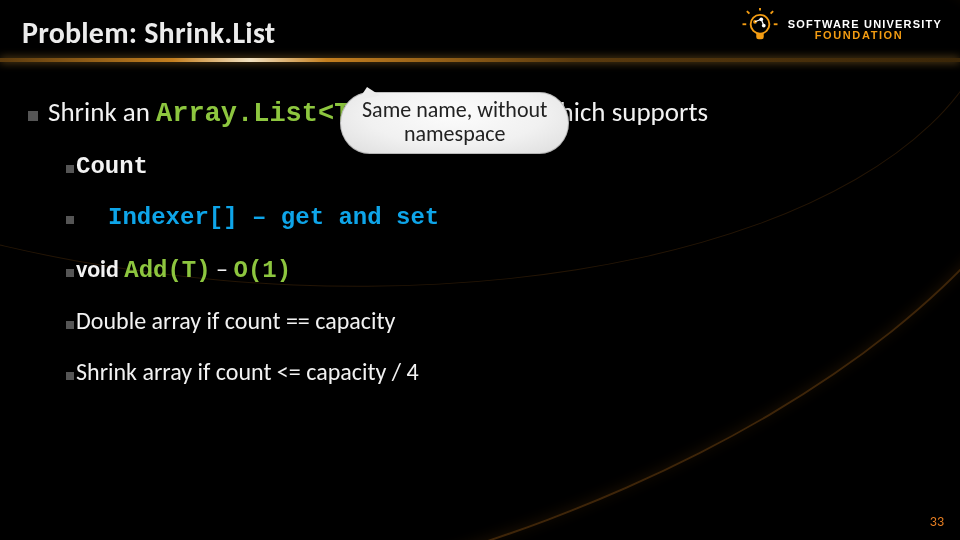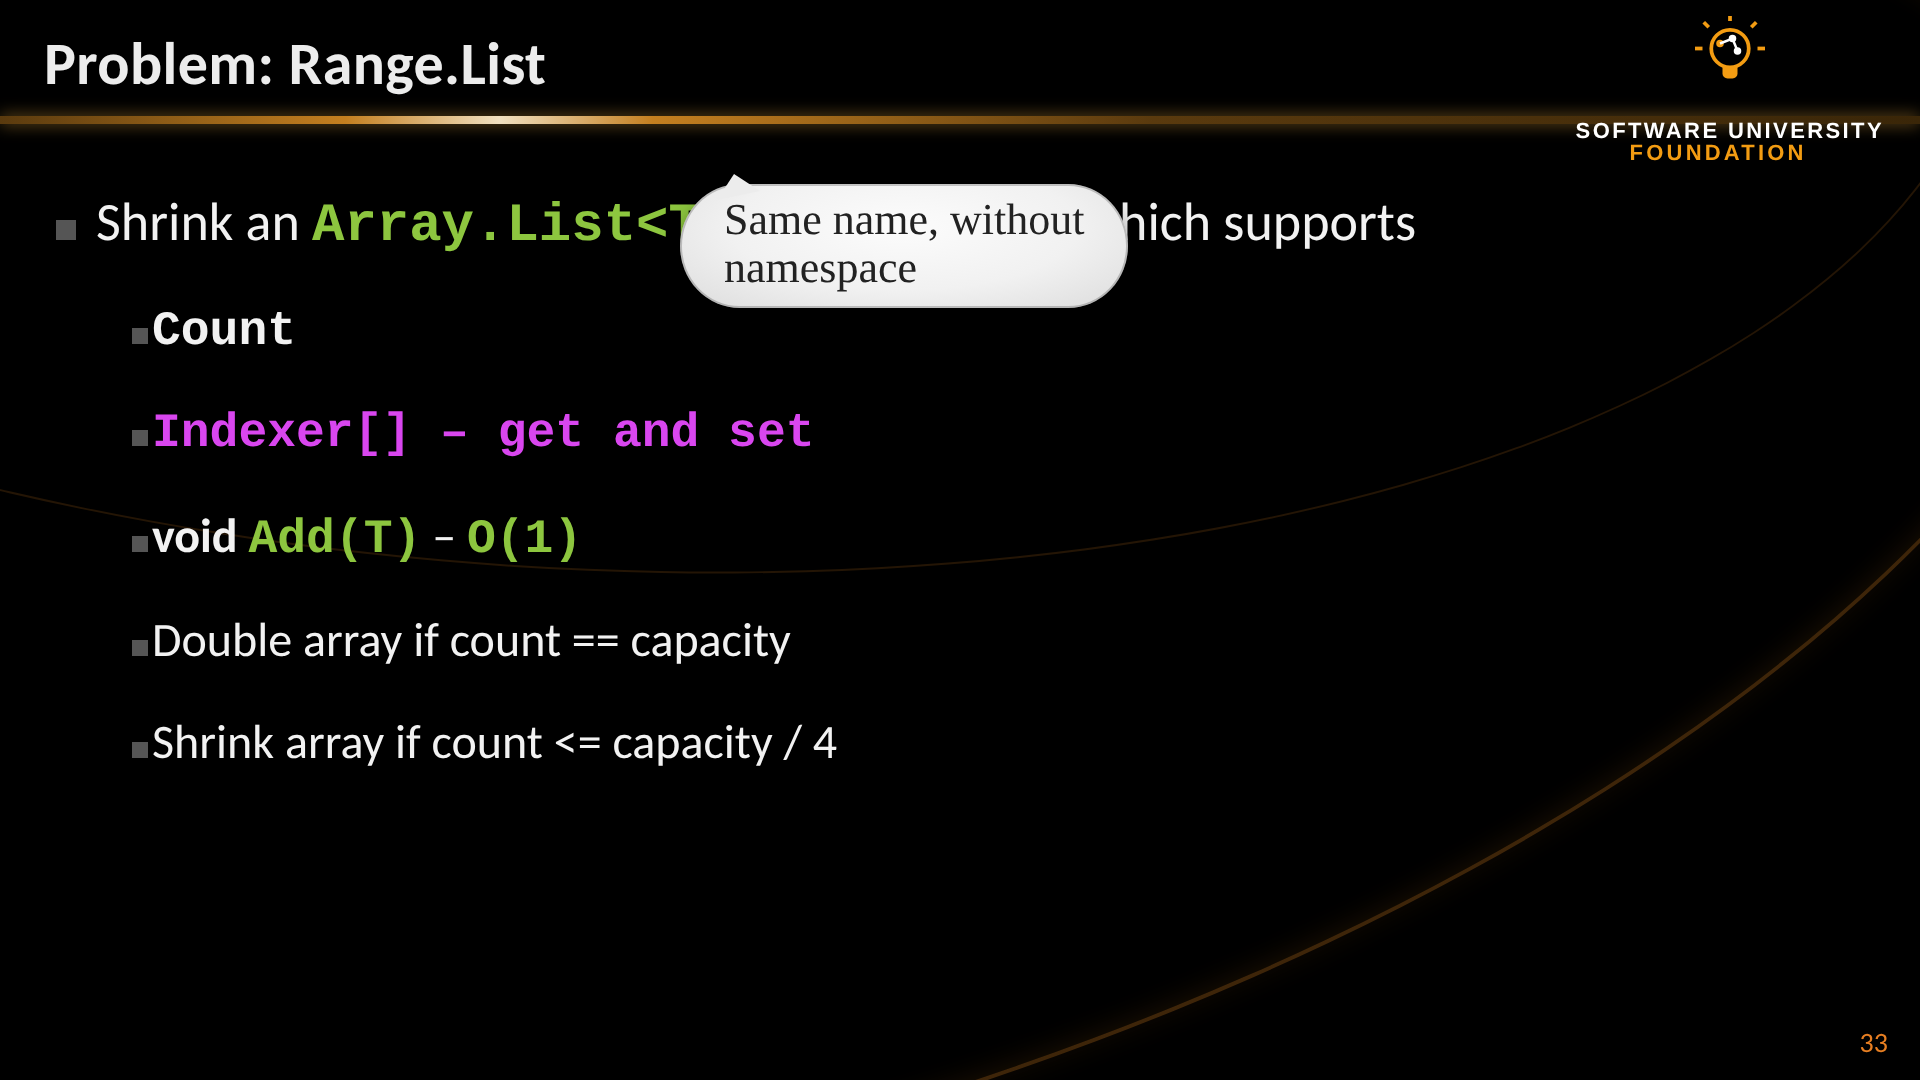--- a/index.html
+++ b/index.html
@@ -64,21 +64,20 @@
     height: 4px;
     background: linear-gradient(90deg,
       #5a3a0e 0%, #c47f20 18%, #f1e0c0 26%, #c47f20 34%, #5a3a0e 60%, #3a2608 100%);
     box-shadow: 0 0 8px rgba(220,160,60,.6);
   }
   .logo {
     position: absolute;
     right: 18px; top: 8px;
     display: flex; align-items: center;
     gap: 8px;
-    flex-direction: column;
   }
   .logo svg { width: 40px; height: 40px; }
   .logo-text { display:flex; flex-direction:column; line-height:1.0; }
   .logo-text .l1 { color:#fff; font-size:11px; letter-spacing:1.2px; font-weight:600; font-family: Arial, sans-serif;}
   .logo-text .l2 { color:#f39c12; font-size:11px; letter-spacing:1.6px; font-weight:700; font-family: Arial, sans-serif; padding-left: 27px;}
 
   .content {
     position: relative;
     padding: 40px 28px 0 28px;
   }
@@ -89,41 +88,40 @@
     display: flex; align-items: baseline; gap: 10px;
   }
   .blk {
     width: 10px; height: 10px; background:#555; display:inline-block; margin-top:12px;
   }
   .blk-sm {
     width: 8px; height: 8px; background:#555; display:inline-block; margin-top:10px;
   }
   .mono { font-family: Consolas, "Courier New", monospace; font-weight:700;}
   .green { color:#8dc63f; }
-  .orange { color:#d946ef; }
+  .orange { color:#0ea5e9;margin-left:32px; }
   .sub {
     margin-left: 38px;
     font-size: 24px;
     color:#f2f2f2;
     display:flex; align-items:baseline; gap:2px;
     margin-top: 22px;
   }
   .sub .txt { line-height:1.2; }
   .bubble {
     position: absolute;
     left: 340px; top: 37px;
     background: radial-gradient(ellipse at 50% 35%, #fcfcfc 0%, #f1f1f1 55%, #dcdcdc 100%);
     color:#222;
     font-size: 22px;
-    text-align:left;
+    text-align:center;
     padding: 6px 22px 8px 22px;
     border-radius: 30px / 50%;
     box-shadow: 0 0 0 1px rgba(0,0,0,.2) inset, 0 6px 10px rgba(0,0,0,.5);
     line-height:1.1;
-    font-family:Liberation Serif, serif;
   }
   .bubble::after{
     content:"";
     position:absolute;
     left: 16px; top: -16px;
     width: 0; height:0;
     border: 11px solid transparent;
     border-bottom-color: #ececec;
     transform: rotate(-12deg);
   }
@@ -132,21 +130,21 @@
     color:#e67e22; font-size:14px;
   }
 </style>
 </head>
 <body>
 
 <div class="swirl"></div>
 <div class="swirl2"></div>
 
 <div class="title-wrap">
-  <div class="title">Problem: Range.List</div>
+  <div class="title">Problem: Shrink.List</div>
   <div class="title-underline"></div>
   <div class="logo">
     <span>
       <svg viewBox="0 0 64 64">
         <circle cx="32" cy="26" r="15" fill="none" stroke="#f39c12" stroke-width="3"></circle>
         <path d="M26 40 h12 v6 a4 4 0 0 1 -4 4 h-4 a4 4 0 0 1 -4 -4 z" fill="#f39c12"></path>
         <line x1="32" y1="4" x2="32" y2="0" stroke="#f39c12" stroke-width="3"></line>
         <line x1="10" y1="26" x2="4" y2="26" stroke="#f39c12" stroke-width="3"></line>
         <line x1="54" y1="26" x2="60" y2="26" stroke="#f39c12" stroke-width="3"></line>
         <line x1="15" y1="9" x2="11" y2="5" stroke="#f39c12" stroke-width="3"></line>

